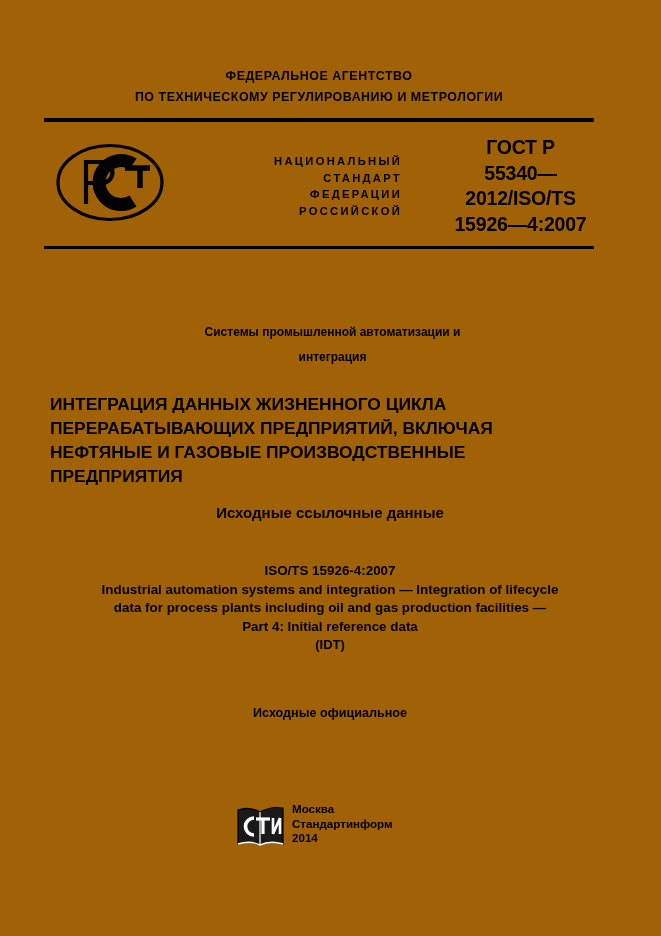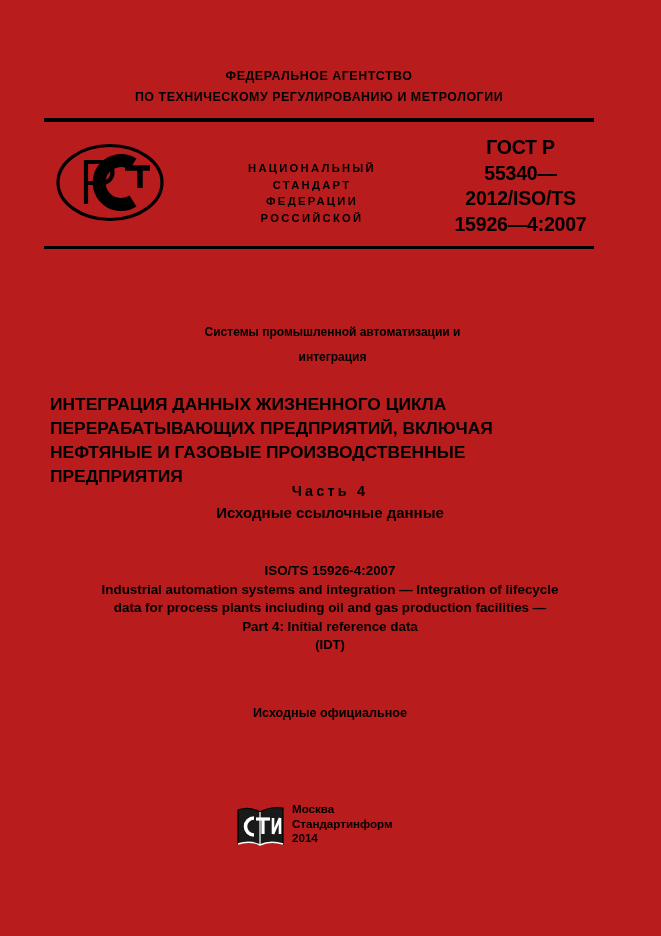--- a/index.html
+++ b/index.html
@@ -9,21 +9,21 @@
   }
   body {
     font-family: "Liberation Sans", sans-serif;
     color: #000000;
     -webkit-font-smoothing: antialiased;
   }
   .page {
     position: relative;
     width: 661px;
     height: 936px;
-    background: #b91c1c;
+    background: #a16207;
     overflow: hidden;
     margin: 0 auto;
   }
 
   
   .agency {
     position: absolute;
     left: 44px;
     top: 66px;
     width: 550px;
@@ -61,23 +61,23 @@
     left: 55px;
     top: 142px;
     width: 110px;
     height: 81px;
   }
 
   
   .nat-standard {
     position: absolute;
     left: 222px;
-    top: 160px;
+    top: 153px;
     width: 180px;
-    text-align: center;
+    text-align: right;
   }
   .nat-line {
     font-weight: bold;
     font-size: 11.2px;
     letter-spacing: 2.3px;
     line-height: 16.5px;
     white-space: nowrap;
   }
 
   
@@ -240,21 +240,20 @@
     <div>интеграция</div>
   </div>
 
   <div class="title-upper">
     <div class="tu-line">ИНТЕГРАЦИЯ ДАННЫХ ЖИЗНЕННОГО ЦИКЛА</div>
     <div class="tu-line">ПЕРЕРАБАТЫВАЮЩИХ ПРЕДПРИЯТИЙ, ВКЛЮЧАЯ</div>
     <div class="tu-line">НЕФТЯНЫЕ И ГАЗОВЫЕ ПРОИЗВОДСТВЕННЫЕ</div>
     <div class="tu-line">ПРЕДПРИЯТИЯ</div>
   </div>
 
-  <div class="part-line">Часть 4</div>
   <div class="part-subtitle">Исходные ссылочные данные</div>
 
   <div class="english">
     <div class="en-line">ISO/TS 15926-4:2007</div>
     <div class="en-line">Industrial automation systems and integration — Integration of lifecycle</div>
     <div class="en-line">data for process plants including oil and gas production facilities —</div>
     <div class="en-line">Part 4: Initial reference data</div>
     <div class="en-line en-idt">(IDT)</div>
   </div>
 

